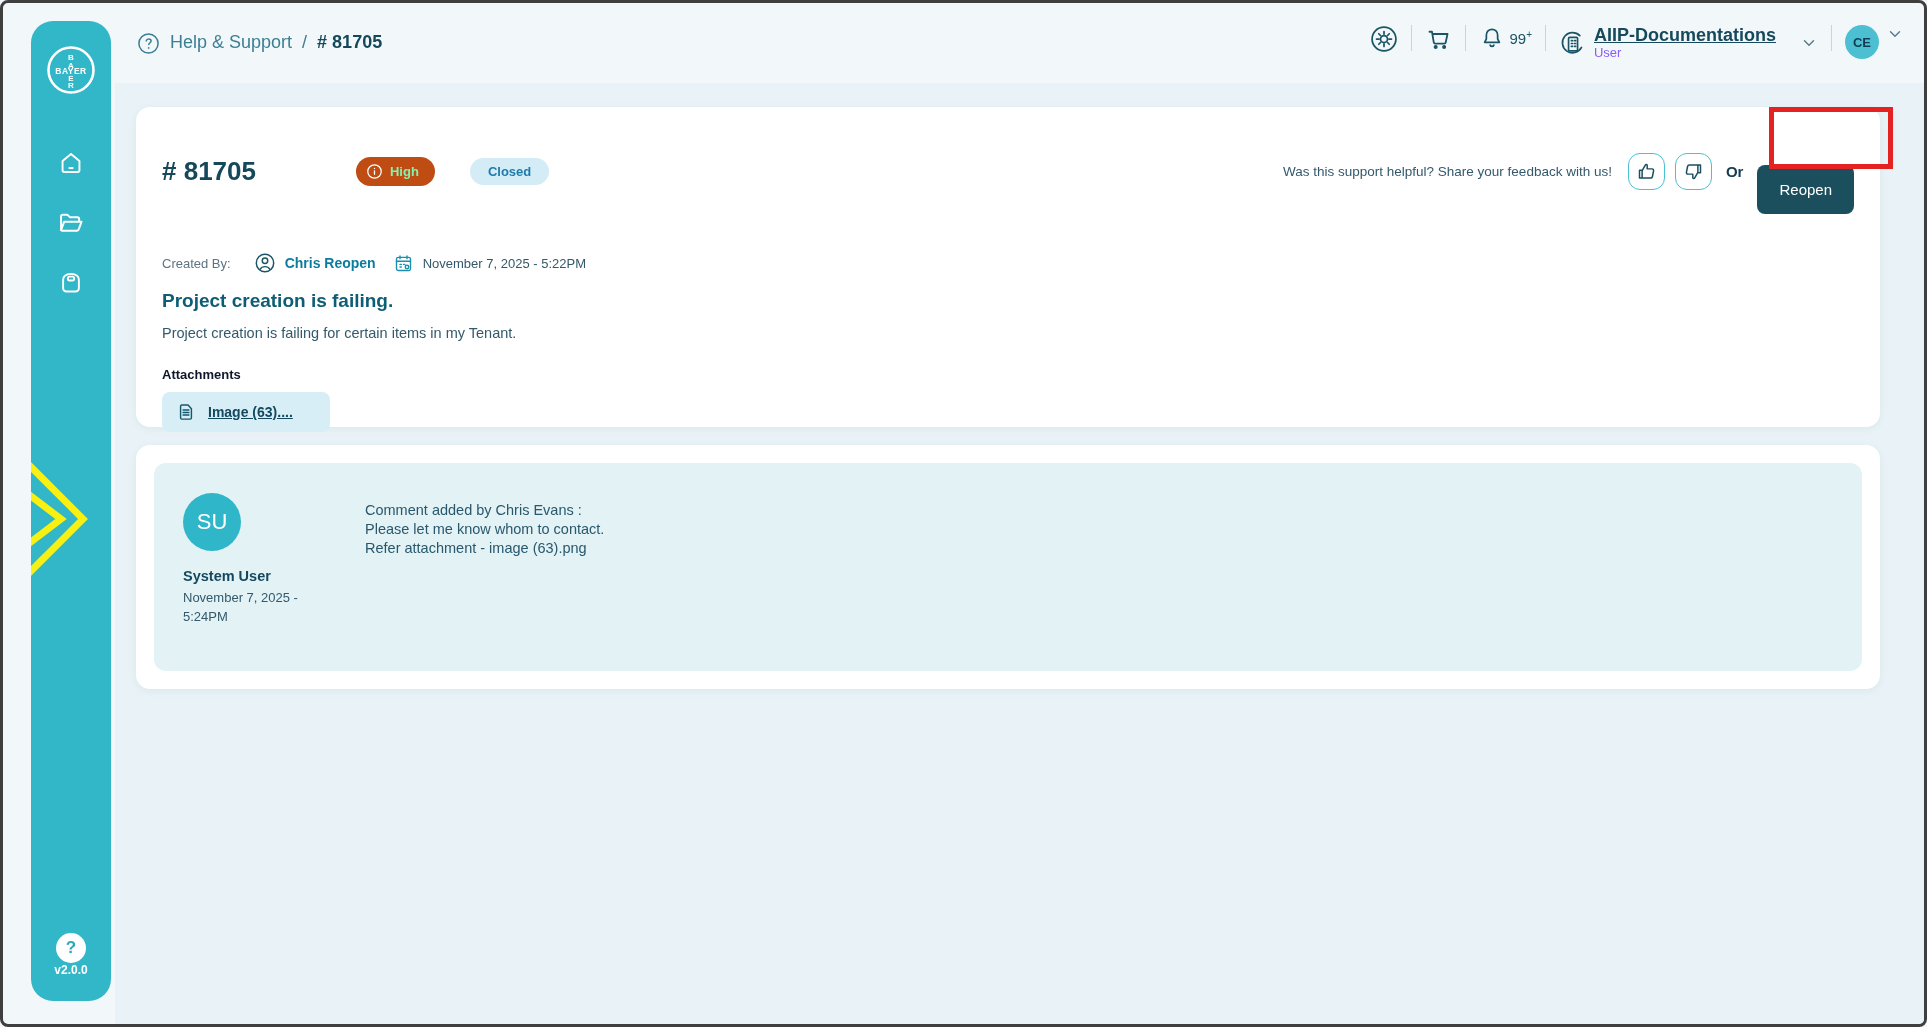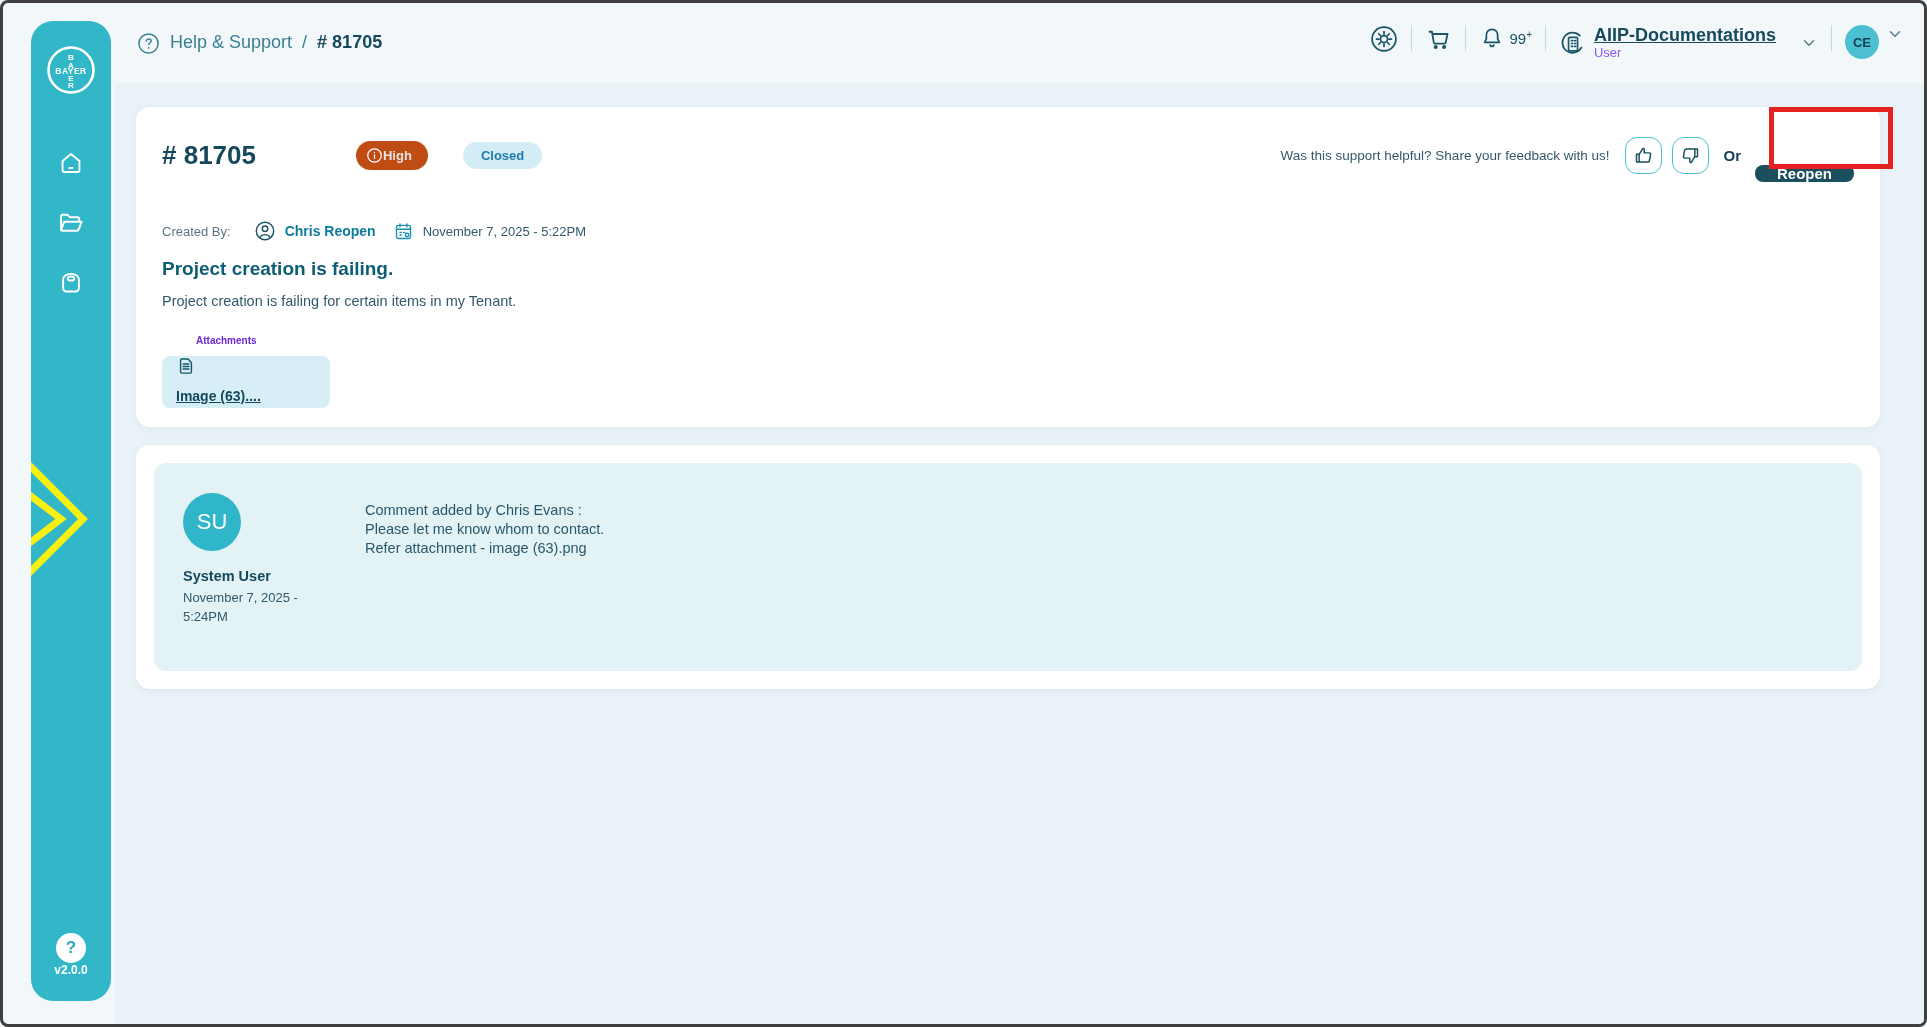--- a/index.html
+++ b/index.html
@@ -54,49 +54,49 @@
   .card {
     position:absolute; left:133px; width:1744px; background:#ffffff;
     border-radius:14px; box-shadow:0 2px 8px rgba(30,80,100,.07); z-index:3;
   }
   #ticket-card { top:104px; height:320px; padding:22px 26px; }
   #comment-card { top:442px; height:244px; padding:18px; }
 
   .ticket-head { display:flex; align-items:center; }
   .ticket-id { font-size:26px; font-weight:bold; color:#16485c; }
   .pill { border-radius:20px; display:inline-flex; align-items:center; font-size:13px; font-weight:bold; }
-  .pill-high { background:#bf4c12; color:#e5e5e5; padding:6px 16px 6px 10px; margin-left:100px; }
+  .pill-high { background:#bf4c12; color:#86efac; padding:6px 16px 6px 10px; gap:7px; margin-left:100px; }
   .pill-closed { background:#d3ecf6; color:#1d7bab; padding:6px 18px; margin-left:35px; }
   .head-right { margin-left:auto; display:flex; align-items:center; gap:10px; }
   .feedback-text { font-size:13.5px; color:#33596b; margin-right:6px; }
   .thumb-btn {
     width:37px; height:37px; border:1.5px solid #49c0d4; background:#fff; border-radius:12px;
     display:flex; align-items:center; justify-content:center; color:#1b4e5e; cursor:pointer;
   }
   .or-label { font-size:15px; font-weight:bold; color:#123c51; margin:0 4px; }
   .reopen-btn {
-    background:#1b4f5e; color:#ffffff; font-weight:bold; font-size:15px;
-    border:none; border-radius:8px; padding:0 22px; cursor:pointer;margin-top:36px;
+    background:#1b4f5e; color:#ffffff; font-weight:normal; font-size:15px;
+    border:none; border-radius:8px; padding:16px 22px; cursor:pointer;margin-top:36px;
   }
   .annotation-box {
     position:absolute; left:1766px; top:104px; width:124px; height:62px;
     border:5px solid #e52222; z-index:10; pointer-events:none;
   }
 
   .created-row { display:flex; align-items:center; gap:9px; margin-top:38px; color:#1b5466; }
   .created-label { font-size:13px; color:#5c7482; }
   .created-name { font-size:14px; font-weight:bold; color:#0b7c9e; cursor:pointer; }
   .created-date { font-size:13px; color:#33596b; }
 
   .ticket-title { margin-top:16px; font-size:19px; font-weight:bold; color:#0d5d75; }
   .ticket-desc { margin-top:13px; font-size:14.5px; color:#33596b; }
-  .attach-label { margin-top:26px; font-size:10px; font-weight:bold; color:#6d28d9;margin-left:34px; }
+  .attach-label { margin-top:26px; font-size:13px; font-weight:bold; color:#0f172a; }
   .attach-chip {
-    margin-top:10px; width:168px; height:52px; background:#d7eef6; border-radius:8px;
-    display:flex; gap:12px; padding:0 14px; cursor:pointer;flex-direction:column;
+    margin-top:10px; width:168px; height:40px; background:#d7eef6; border-radius:8px;
+    display:flex; align-items:center; gap:12px; padding:0 14px; cursor:pointer;
   }
   .attach-link { font-size:14px; font-weight:bold; color:#14485e; text-decoration:underline; }
 
   
   .comment-inner {
     width:100%; height:100%; background:#e2f2f5; border-radius:12px; position:relative;
   }
   .su-avatar {
     position:absolute; left:29px; top:30px; width:58px; height:58px; border-radius:50%;
     background:#2fb6c9; color:#ffffff; font-size:22px; display:flex; align-items:center; justify-content:center;

